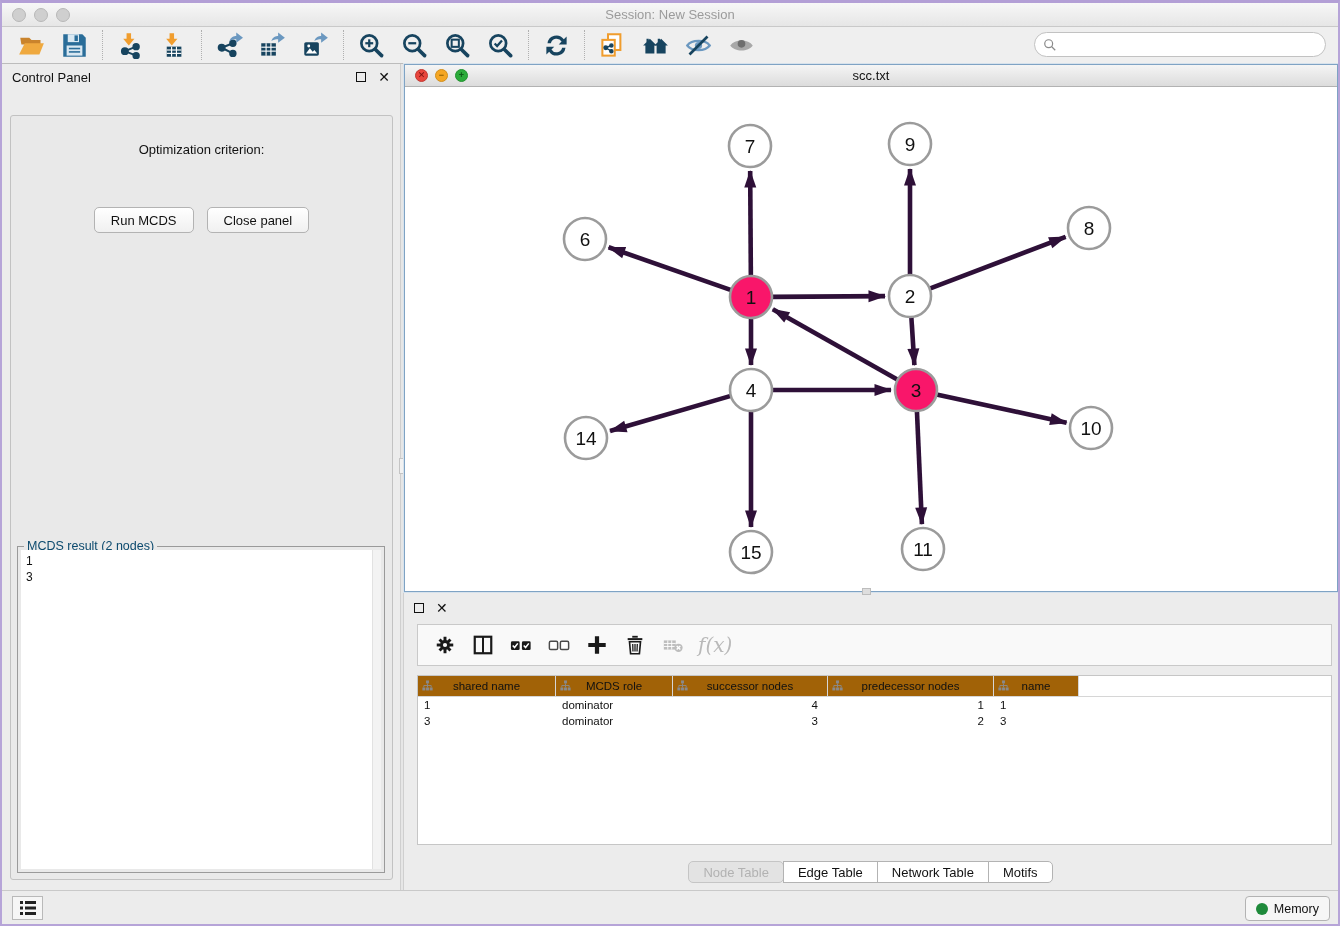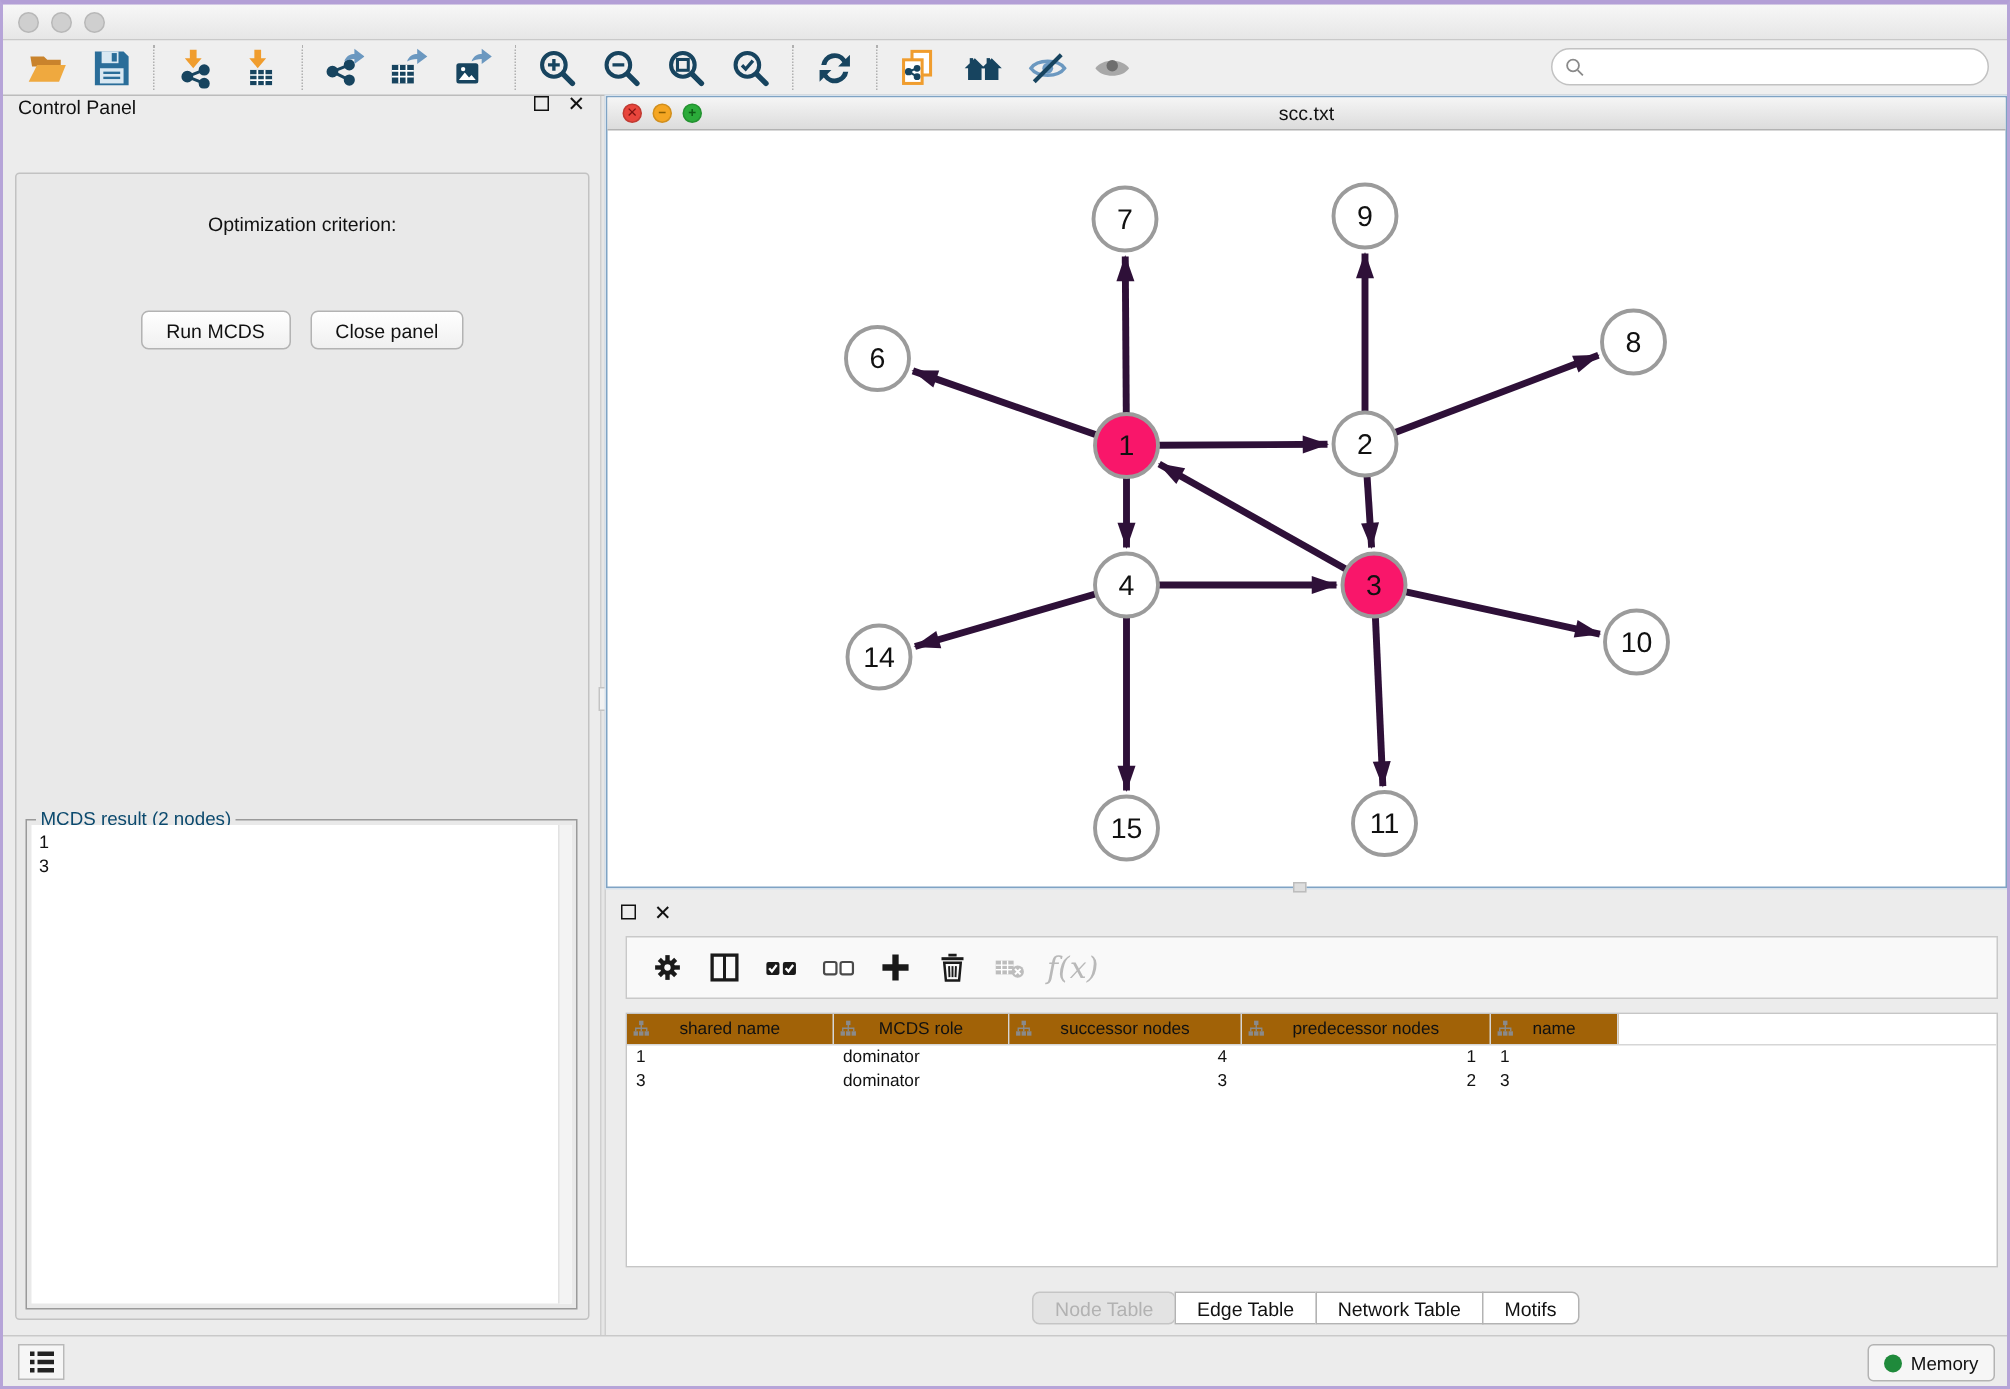--- a/index.html
+++ b/index.html
@@ -21,21 +21,21 @@
   .tb-btn { width:43px; height:32px; display:flex; align-items:center; justify-content:center; }
   .tb-btn svg { width:27px; height:27px; }
   .tb-sep { width:1px; height:30px; border-left:1px dotted #b0b0b0; margin:0 6px; }
   .searchbox { position:absolute; right:12px; top:5px; width:292px; height:25px; background:#fff;
     border:1px solid #c2c2c2; border-radius:13px; display:flex; align-items:center; padding-left:8px; }
   .searchbox svg { width:14px; height:14px; }
   .searchbox input { border:none; outline:none; flex:1; font-size:13px; background:transparent; margin-left:5px; }
 
   
   .control-panel { position:absolute; left:2px; top:64px; width:398px; bottom:36px; background:#ececec; }
-  .cp-header { height:26px; display:flex; padding:0 10px; }
+  .cp-header { height:26px; display:flex; align-items:center; padding:0 10px; }
   .cp-title { font-size:13px; color:#111; flex:1; }
   .panel-float { width:10px; height:10px; border:1.6px solid #111; margin-right:12px; }
   .panel-close { font-size:14px; font-weight:bold; color:#111; line-height:10px; }
   .cp-tabs { position:absolute; left:0; right:0; top:30px; display:flex; justify-content:center; z-index:2; }
   .seg-tab { height:22px; padding:0 14px; background:#fff; border:1px solid #b3b3b3; margin-left:-1px;
     font-size:13px; color:#111; display:flex; align-items:center; }
   .seg-tab.first { border-radius:5px 0 0 5px; }
   .seg-tab.last { border-radius:0 5px 5px 0; }
   .seg-tab.selected { background:#e3e3e3; color:#b2b2b2; border-color:#c5c5c5; border-radius:5px; }
   .cp-body { position:absolute; left:8px; right:7px; top:51px; bottom:10px; background:#e9e9e9;
@@ -103,20 +103,21 @@
 </style>
 </head>
 <body>
 
 <div class="titlebar">
   <div class="traffic">
     <div class="tl"></div>
     <div class="tl"></div>
     <div class="tl"></div>
   </div>
+  <div class="win-title">Session: New Session</div>
 </div>
 
 <div class="toolbar">
   <div id="main-toolbar-icons" style="display:flex;align-items:center;">
       <div class="tb-btn">
         <svg viewBox="0 0 24 24">
           <path d="M2 5h8l2 2h8v4H3z" fill="#c9832c"></path>
           <path d="M1 20h18l4-10H6L1 20z" fill="#efa93f"></path>
         </svg>
       </div>

